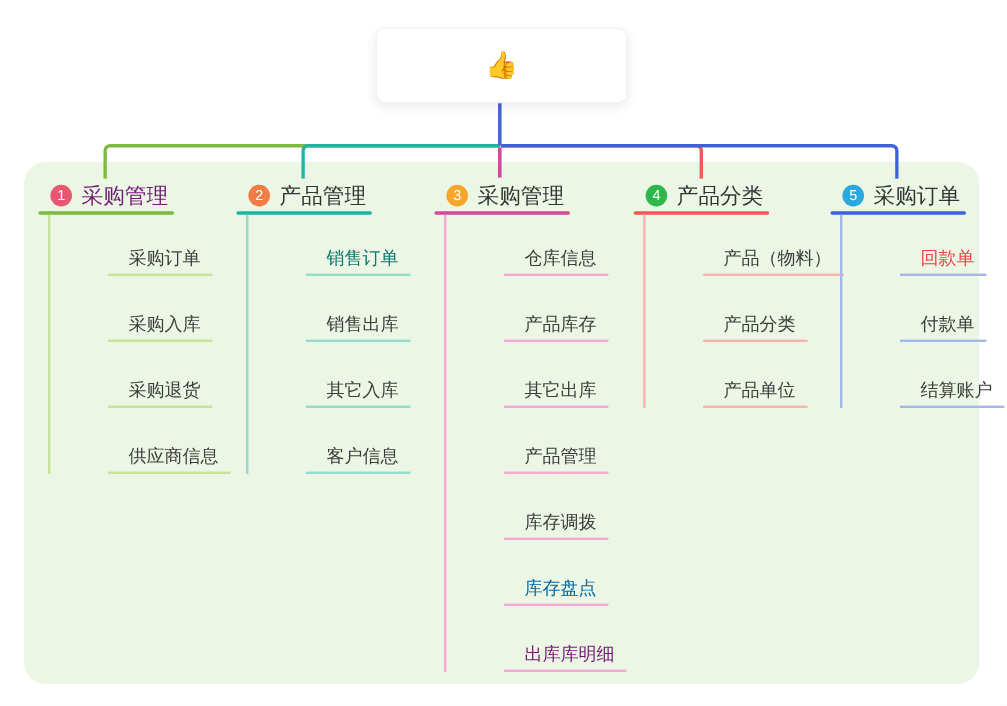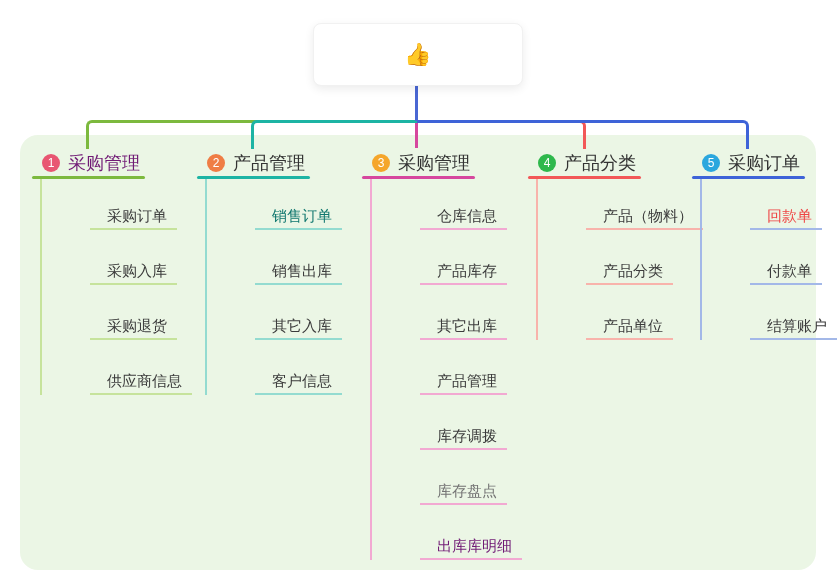--- a/index.html
+++ b/index.html
@@ -81,21 +81,21 @@
         <div class="badge" style="background: rgb(245, 166, 43);">3</div>
         <div class="branch-title" style="color: rgb(51, 51, 51);">采购管理</div>
       </div>
       <div class="branch-underline" style="background: rgb(214, 71, 158);"></div>
       <div class="branch-spine" style="background: rgb(242, 169, 210); height: 381px;"></div>
       <div class="item" style="top: 53px; color: rgb(59, 59, 59); border-bottom-color: rgb(242, 169, 210);">仓库信息</div>
       <div class="item" style="top: 108px; color: rgb(59, 59, 59); border-bottom-color: rgb(242, 169, 210);">产品库存</div>
       <div class="item" style="top: 163px; color: rgb(59, 59, 59); border-bottom-color: rgb(242, 169, 210);">其它出库</div>
       <div class="item" style="top: 218px; color: rgb(59, 59, 59); border-bottom-color: rgb(242, 169, 210);">产品管理</div>
       <div class="item" style="top: 273px; color: rgb(59, 59, 59); border-bottom-color: rgb(242, 169, 210);">库存调拨</div>
-      <div class="item" style="top: 328px; color: #737373; border-bottom-color: rgb(242, 169, 210);">库存盘点</div>
+      <div class="item" style="top: 328px; color: #0369a1; border-bottom-color: rgb(242, 169, 210);">库存盘点</div>
       <div class="item" style="top: 383px; color: #701a75; border-bottom-color: rgb(242, 169, 210);">出库库明细</div>
     </div>
     <div class="branch" style="left: 528px;">
       <div class="branch-header">
         <div class="badge" style="background: rgb(46, 184, 76);">4</div>
         <div class="branch-title" style="color: rgb(51, 51, 51);">产品分类</div>
       </div>
       <div class="branch-underline" style="background: rgb(242, 88, 88);"></div>
       <div class="branch-spine" style="background: rgb(248, 179, 171); height: 161px;"></div>
       <div class="item" style="top: 53px; color: rgb(59, 59, 59); border-bottom-color: rgb(248, 179, 171);">产品（物料）</div>

